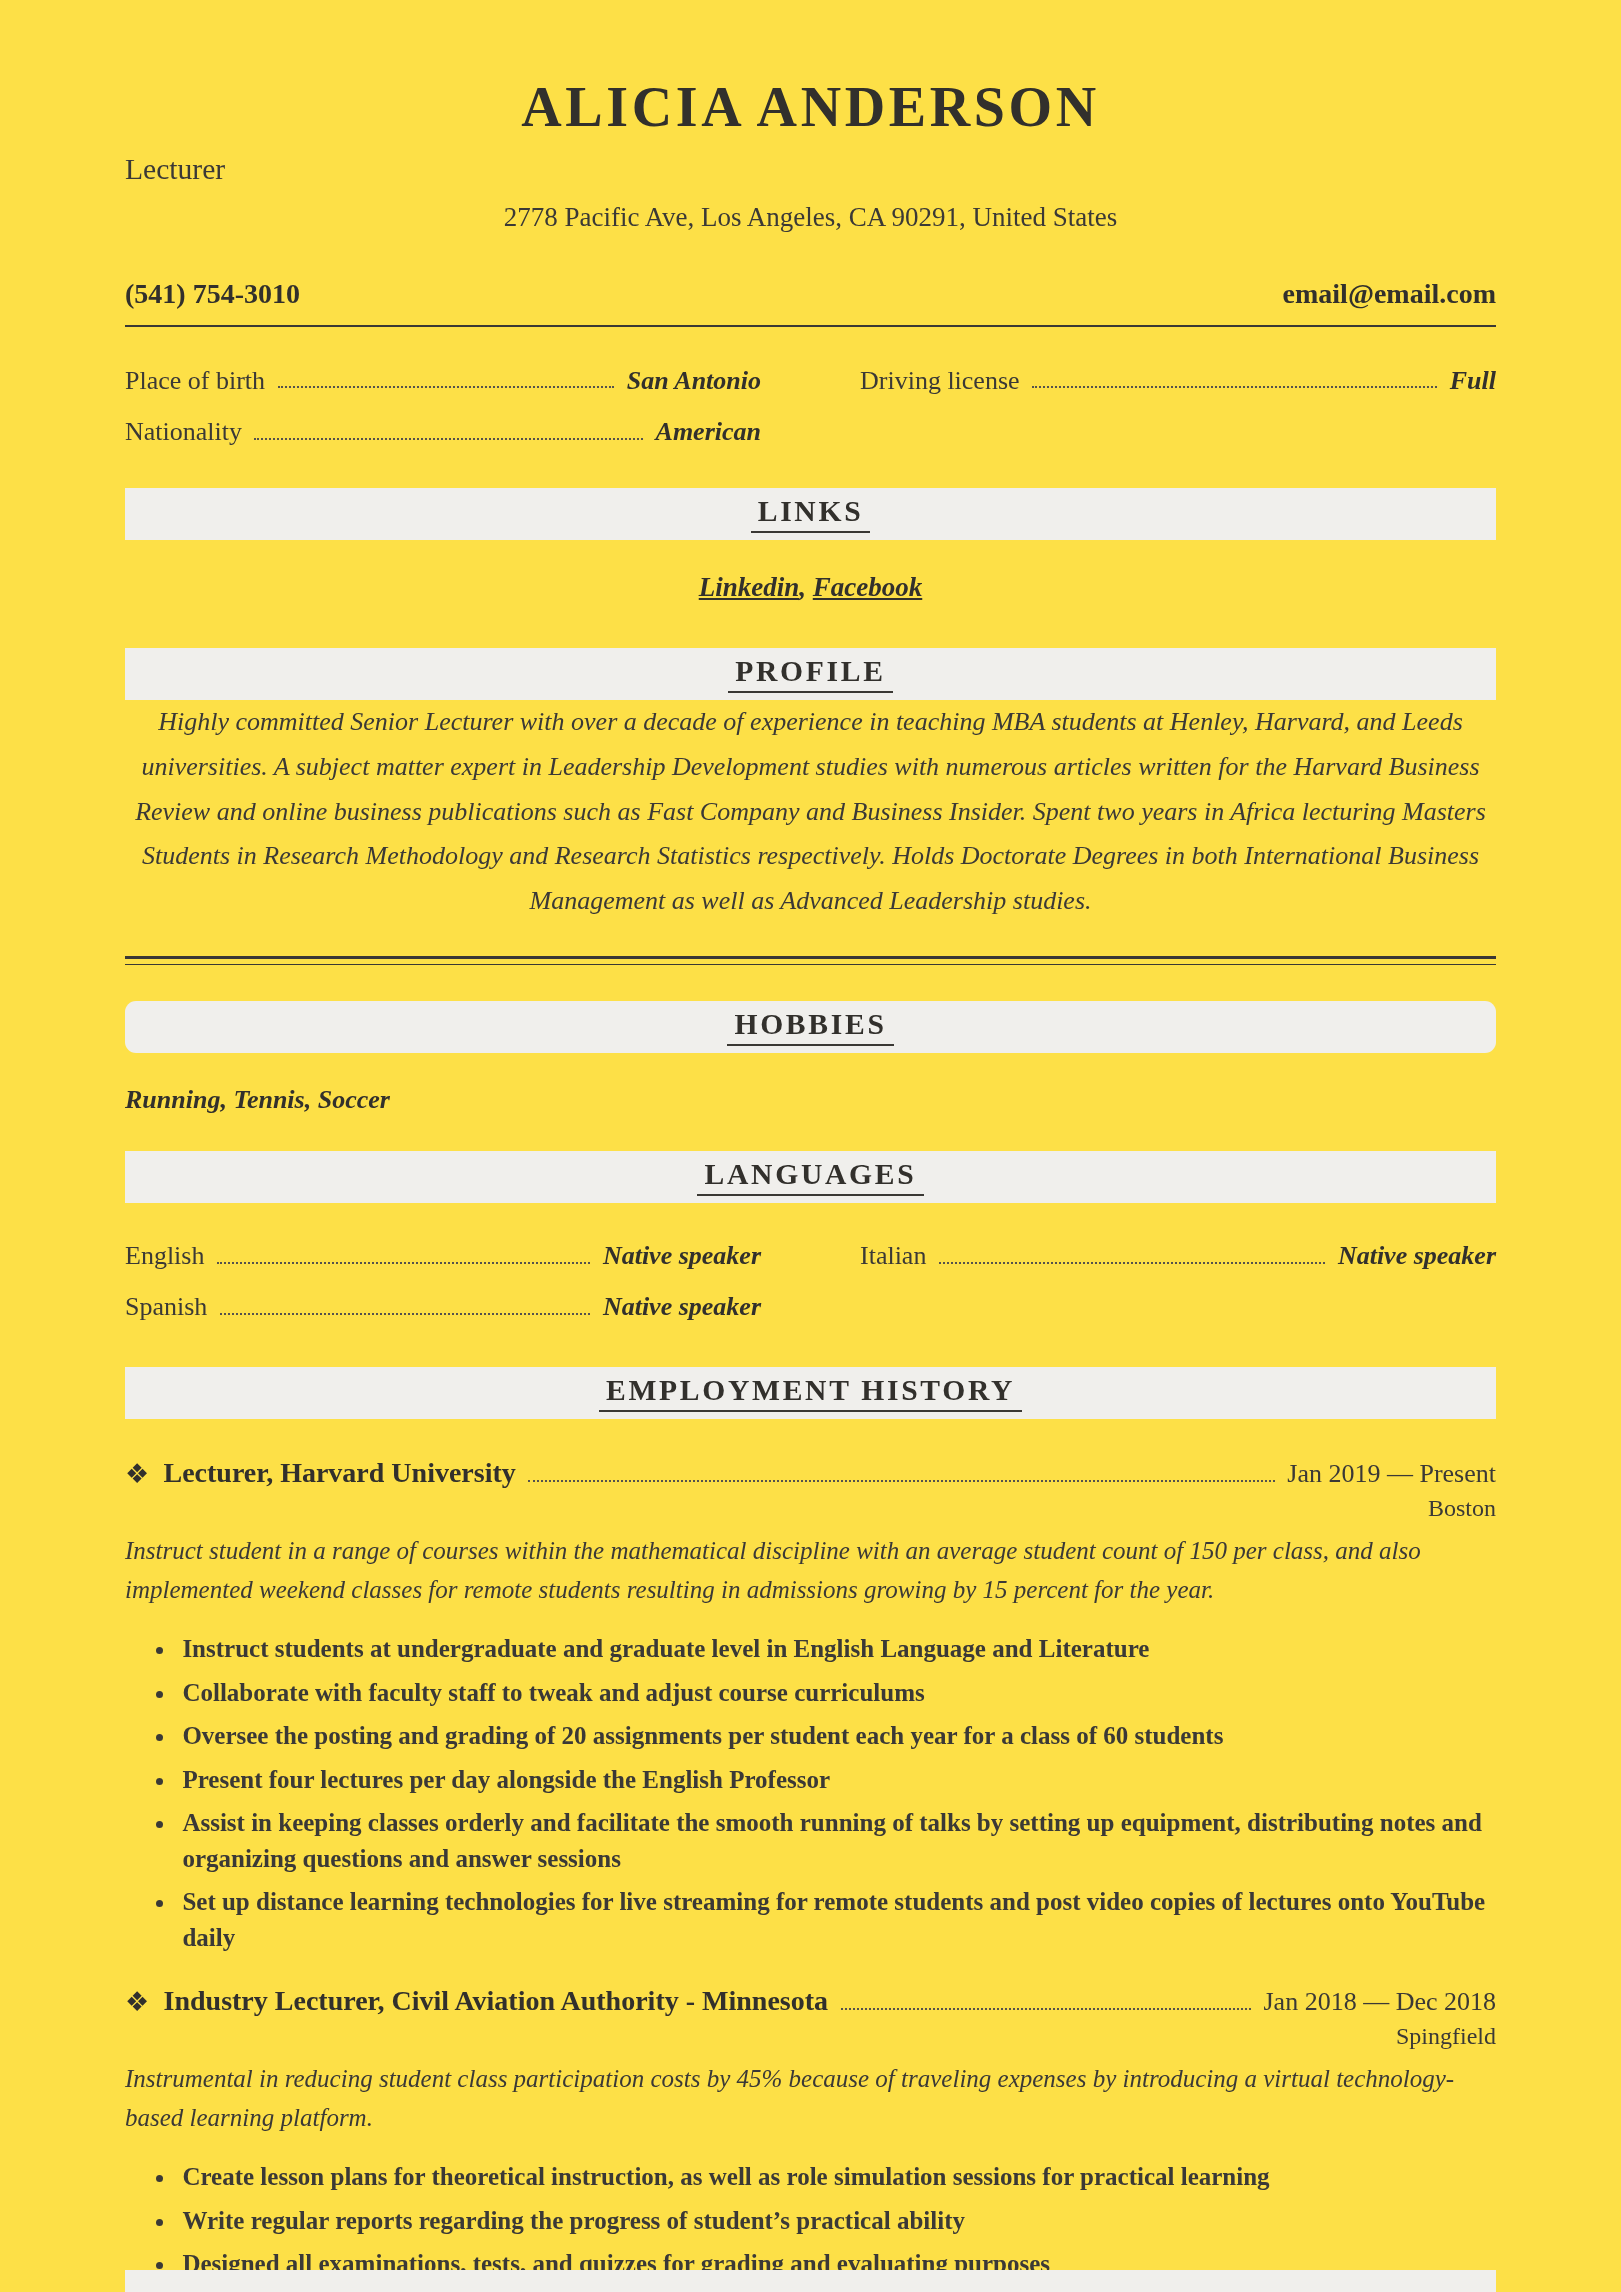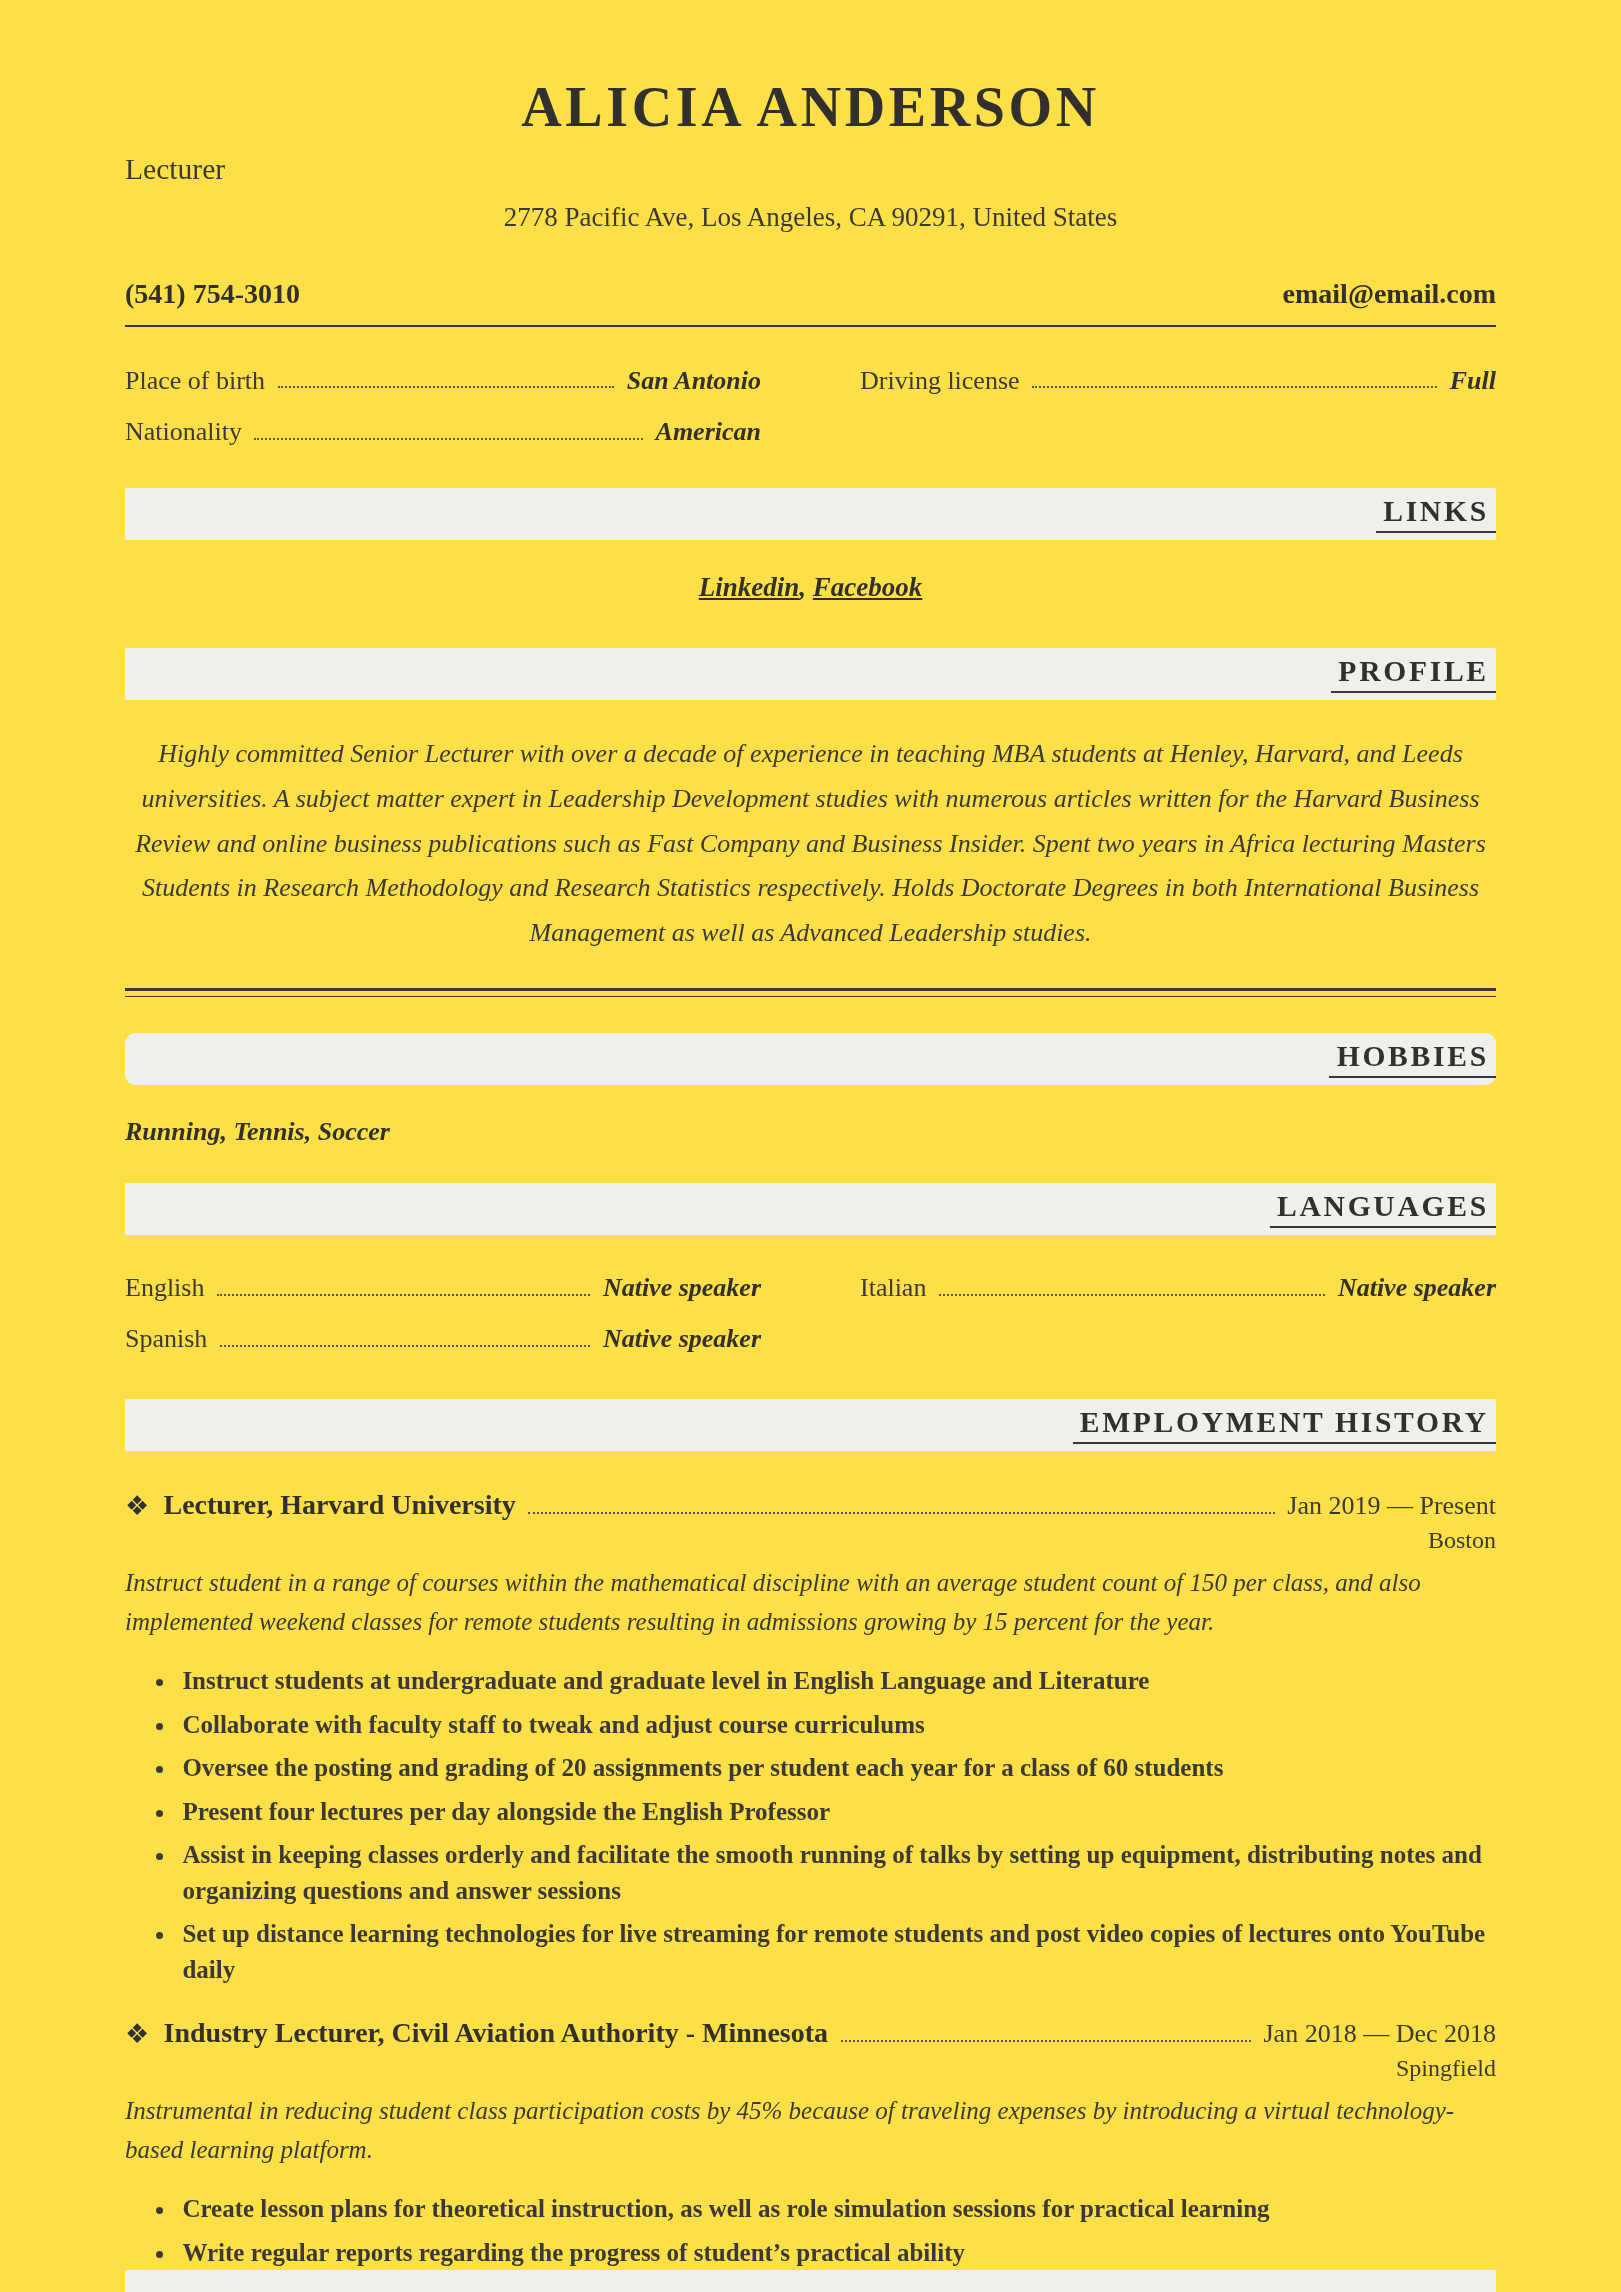--- a/index.html
+++ b/index.html
@@ -33,41 +33,41 @@
 
   .two-col {
     display:grid; grid-template-columns:1fr 1fr; column-gap:99px; row-gap:21.5px;
   }
   .personal  { margin-top:39px; }
   .languages { margin-top:38px; }
 
   
   .banner {
     background:#f0efec; height:52px;
-    display:flex; align-items:center; justify-content:flex-end;
+    display:flex; align-items:center; justify-content:center;
   }
   .banner-title {
     font-size:29.6px; font-weight:700; letter-spacing:2.7px; color:#32302c;
     border-bottom:2.7px solid #3a3834; padding:0 7.2px 2.7px;
   }
   .banner.links      { margin-top:41px; }
   .banner.profile    { margin-top:45px; }
   .banner.hobbies    { margin-top:36px;border-radius:11px; }
   .banner.languages  { margin-top:36px; }
   .banner.employment { margin-top:45px; }
 
   .links-line { text-align:center; margin-top:32px; font-size:27px; }
   .link {
     font-style:italic; font-weight:700; color:#32302c;
     text-decoration:underline; cursor:pointer;
   }
   .link-sep { font-style:italic; font-weight:700; color:#32302c; }
 
   .profile-text {
-    margin-top:32px; font-style:italic; font-size:26px; line-height:1.72;
+    font-style:italic; font-size:26px; line-height:1.72;
     text-align:center; color:#3b3936;
   }
   .double-rule {
     margin-top:32px; height:9px;
     border-top:3.6px solid #3a3834; border-bottom:1.8px solid #3a3834;
   }
   .hobbies-text {
     margin-top:32px; font-weight:700; font-style:italic; font-size:26px; color:#32302c;
   }
 

